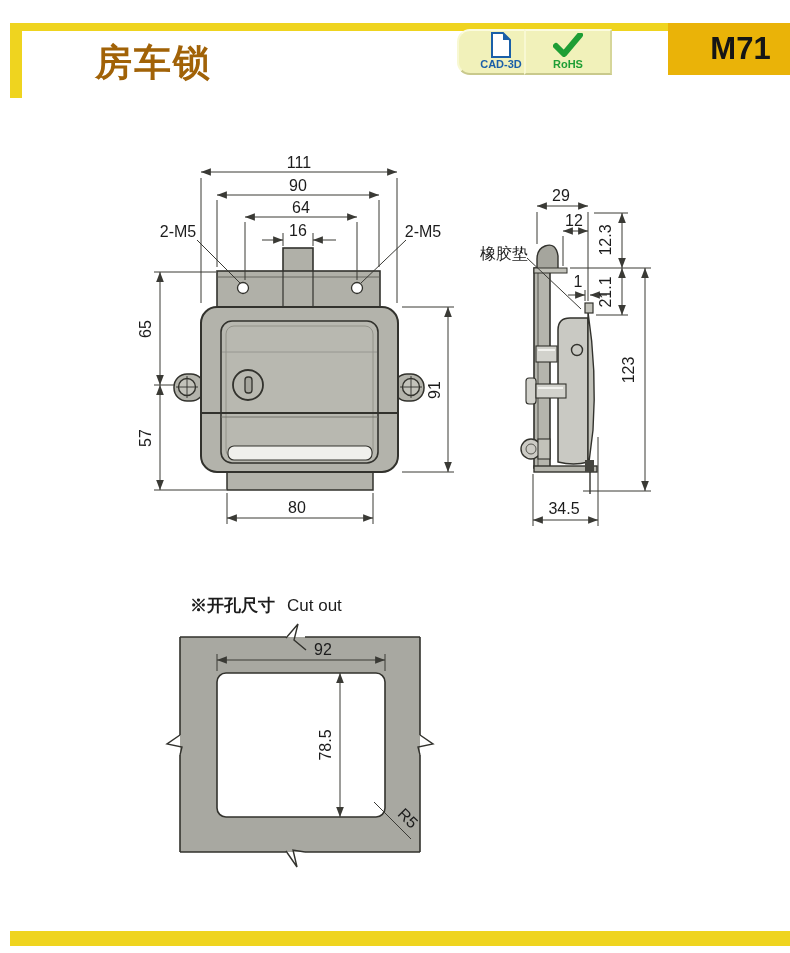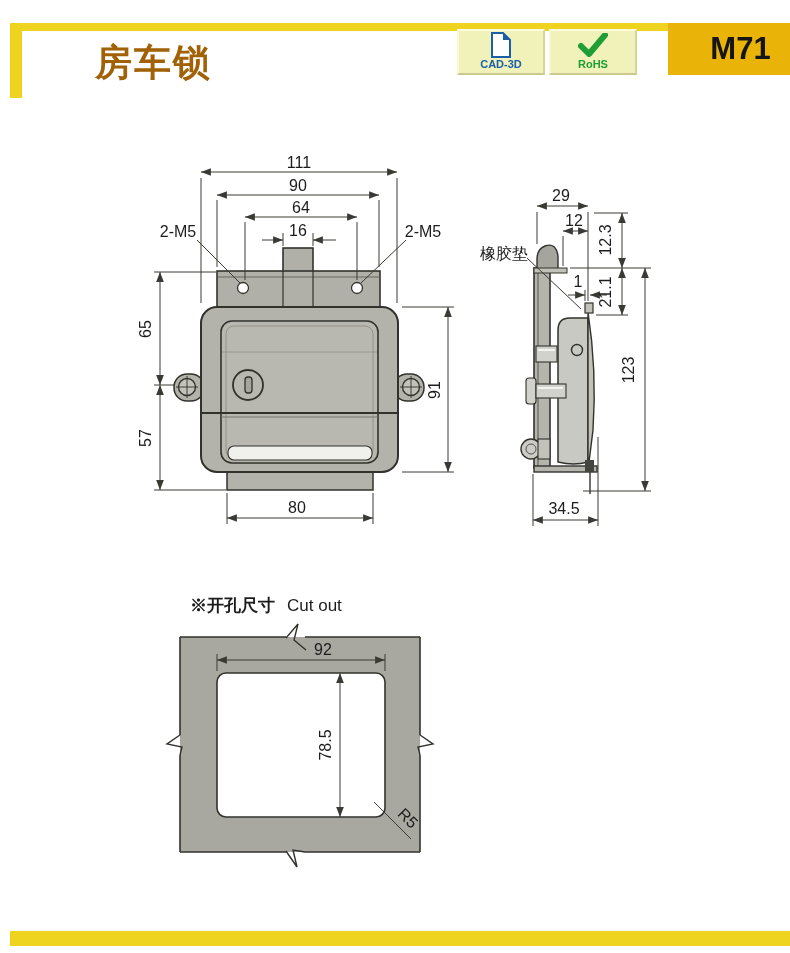--- a/index.html
+++ b/index.html
@@ -7,21 +7,21 @@
   .abs{position:absolute;}
   
   #top-bar{left:10px;top:23px;width:780px;height:8px;z-index:1;}
   #left-strip{left:10px;top:23px;width:12px;height:75px;z-index:1;}
   #page-title{left:95px;top:38px;font-size:37px;font-weight:600;color:#a16207;letter-spacing:2px;z-index:2;}
   .badge{width:88px;height:46px;top:29px;z-index:3;box-sizing:border-box;
          border-top:2px solid #fbfbdf;border-left:2px solid #f8f8d2;
          border-bottom:2px solid #c9c98c;border-right:2px solid #d6d699;
          display:flex;flex-direction:column;align-items:center;justify-content:flex-end;}
   #badge-cad{left:457px;}
-  #badge-rohs{left:549px;}
+  #badge-rohs{left:524px;}
   .badge-label{font-size:11px;font-weight:bold;line-height:13px;margin-bottom:2px;}
   #badge-cad .badge-label{color:#1a5fa8;}
   #badge-rohs .badge-label{color:#1f9e35;}
   .badge-icon{height:26px;display:flex;align-items:center;justify-content:center;}
   #model-box{left:645px;top:23px;width:145px;height:52px;z-index:2;
              display:flex;align-items:center;justify-content:center;
              font-size:31px;font-weight:600;color:#151515;}
   #bottom-bar{left:10px;top:931px;width:780px;height:15px;z-index:1;}
   
   #drawing{left:0;top:0;z-index:0;}
@@ -30,21 +30,21 @@
   .dims line, .dims path{stroke:#3a3a35;stroke-width:1;fill:none;}
   .outline{stroke:#32322d;stroke-width:1.6;fill:none;}
 </style>
 </head>
 <body>
 
 <div class="abs" id="top-bar" style="background:#efd41f;"></div>
 <div class="abs" id="left-strip" style="background:#efd41f;"></div>
 <div class="abs" id="page-title">房车锁</div>
 
-<div class="abs badge" id="badge-cad" style="background:#f1f1ba;">
+<div class="abs badge" id="badge-cad" style="background:#f1f1ba;border-radius:13px;">
   <span class="badge-icon">
     <svg width="22" height="26" viewBox="0 0 22 26">
       <path d="M2,1 L13,1 L20,8 L20,25 L2,25 Z" fill="#ffffff" stroke="#1a5fa8" stroke-width="2"></path>
       <path d="M13,1 L20,8 L13,8 Z" fill="#1a5fa8"></path>
     </svg>
   </span>
   <span class="badge-label">CAD-3D</span>
 </div>
 
 <div class="abs badge" id="badge-rohs" style="background:#f1f1ba;">

